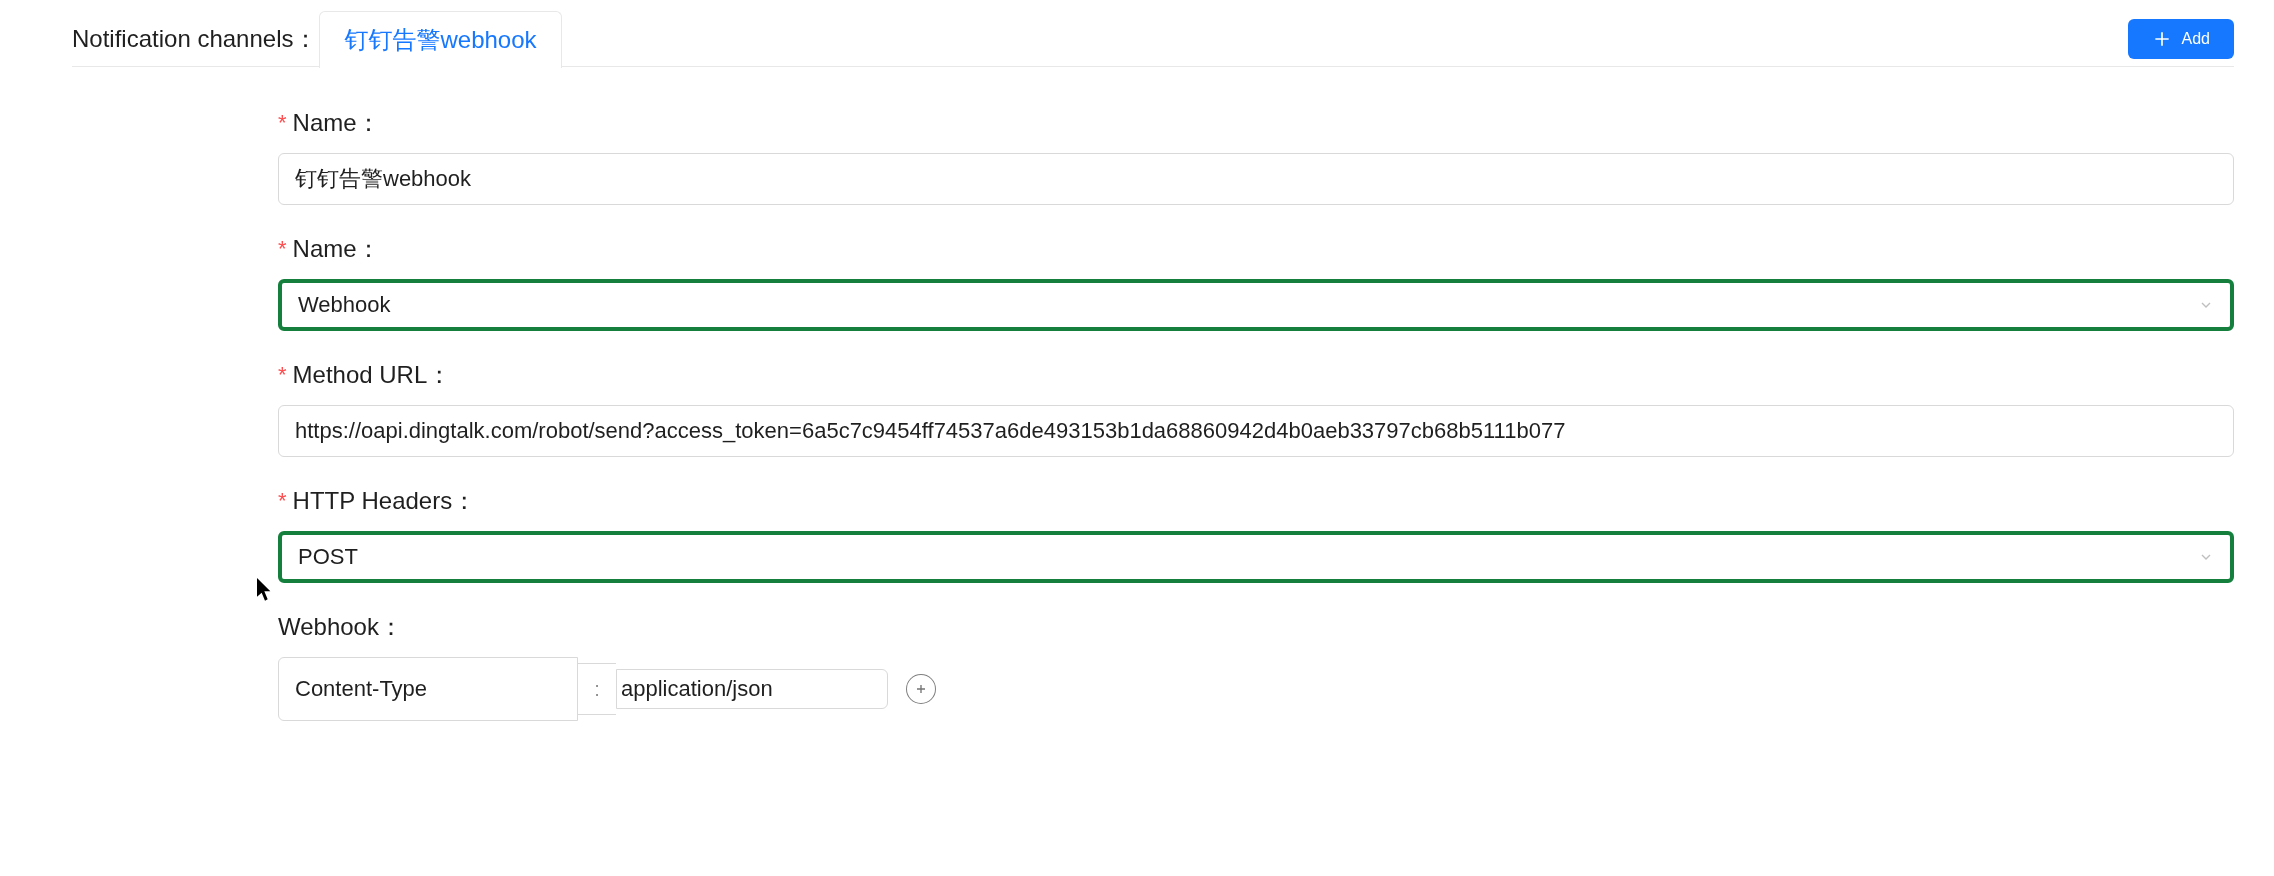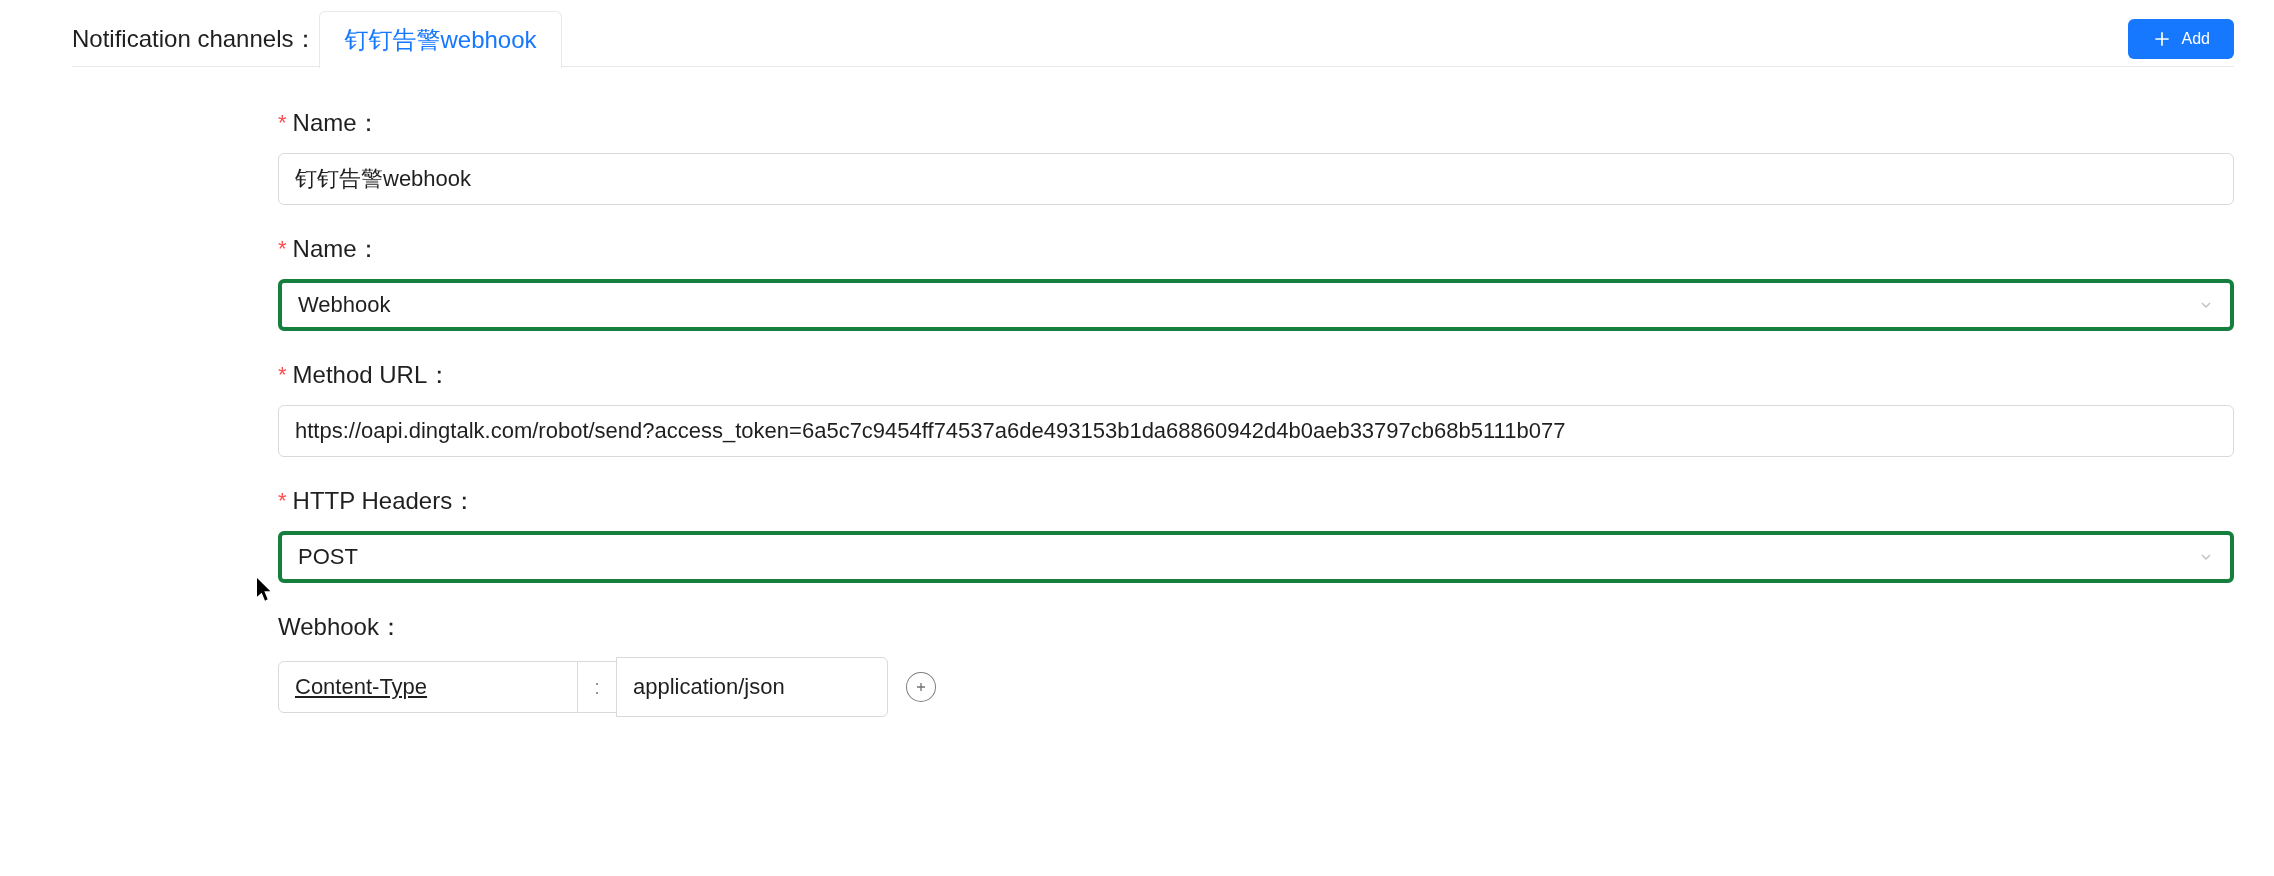--- a/index.html
+++ b/index.html
@@ -121,48 +121,47 @@
       stroke-width: 2;
       fill: none;
     }
     .headers-row {
       display: flex;
       align-items: center;
       gap: 0;
     }
     .header-key-input {
       width: 300px;
-      height: 52px;
+      height: 64px;
       border: 1px solid #d9d9d9;
       border-radius: 6px 0 0 6px;
       padding: 0 16px;
       font-size: 22px;
       color: rgba(0,0,0,0.88);
       background: #fff;
       outline: none;
-      text-decoration: underline;
     }
     .header-colon {
       width: 38px;
       height: 52px;
       display: flex;
       align-items: center;
       justify-content: center;
       border-top: 1px solid #d9d9d9;
       border-bottom: 1px solid #d9d9d9;
       font-size: 20px;
       color: rgba(0,0,0,0.45);
       background: #fff;
     }
     .header-value-input {
       width: 272px;
-      height: 60px;
+      height: 40px;
       border: 1px solid #d9d9d9;
       border-radius: 0 6px 6px 0;
-      padding: 0 16px;
+      padding: 0 4px;
       font-size: 22px;
       color: rgba(0,0,0,0.88);
       background: #fff;
       outline: none;
     }
     .add-header-btn {
       width: 30px;
       height: 30px;
       border: 1.6px solid rgba(0,0,0,0.5);
       border-radius: 50%;

